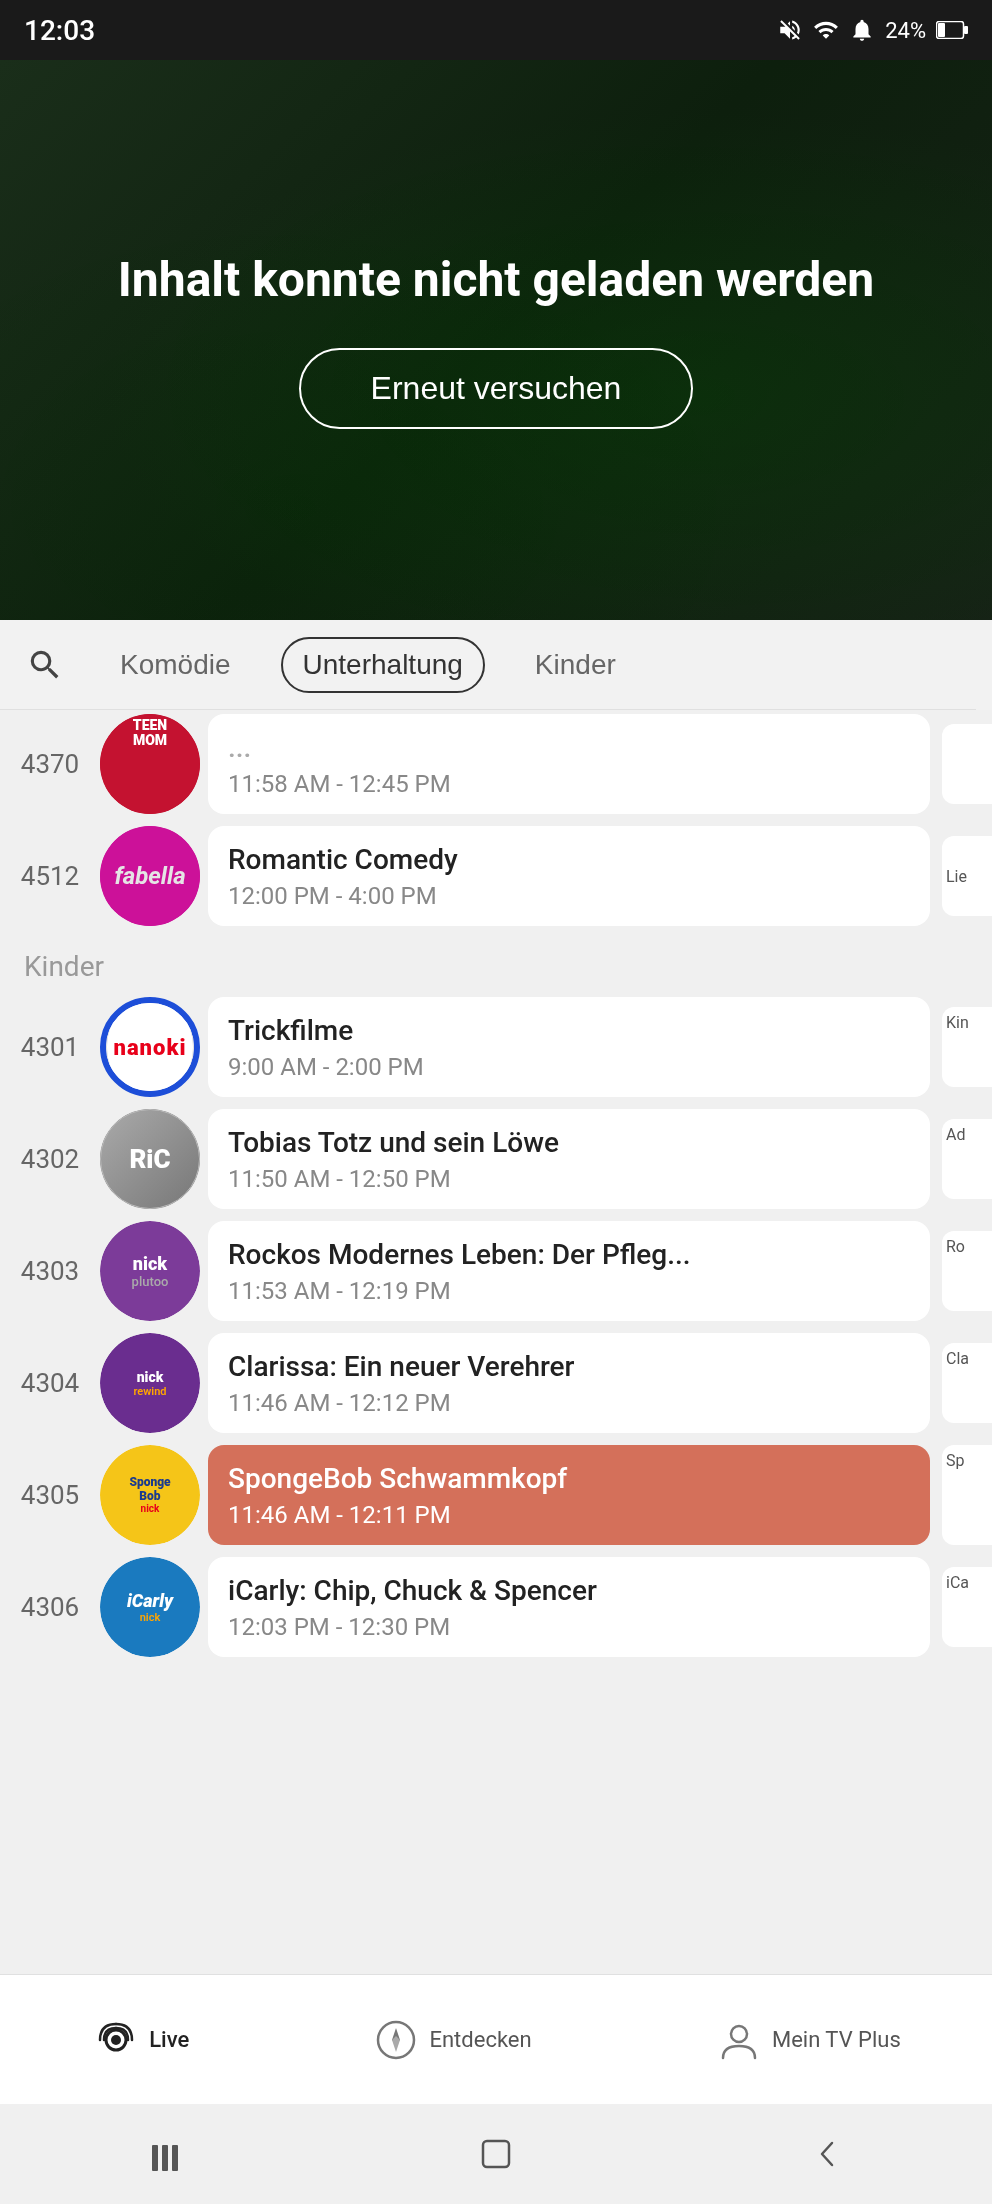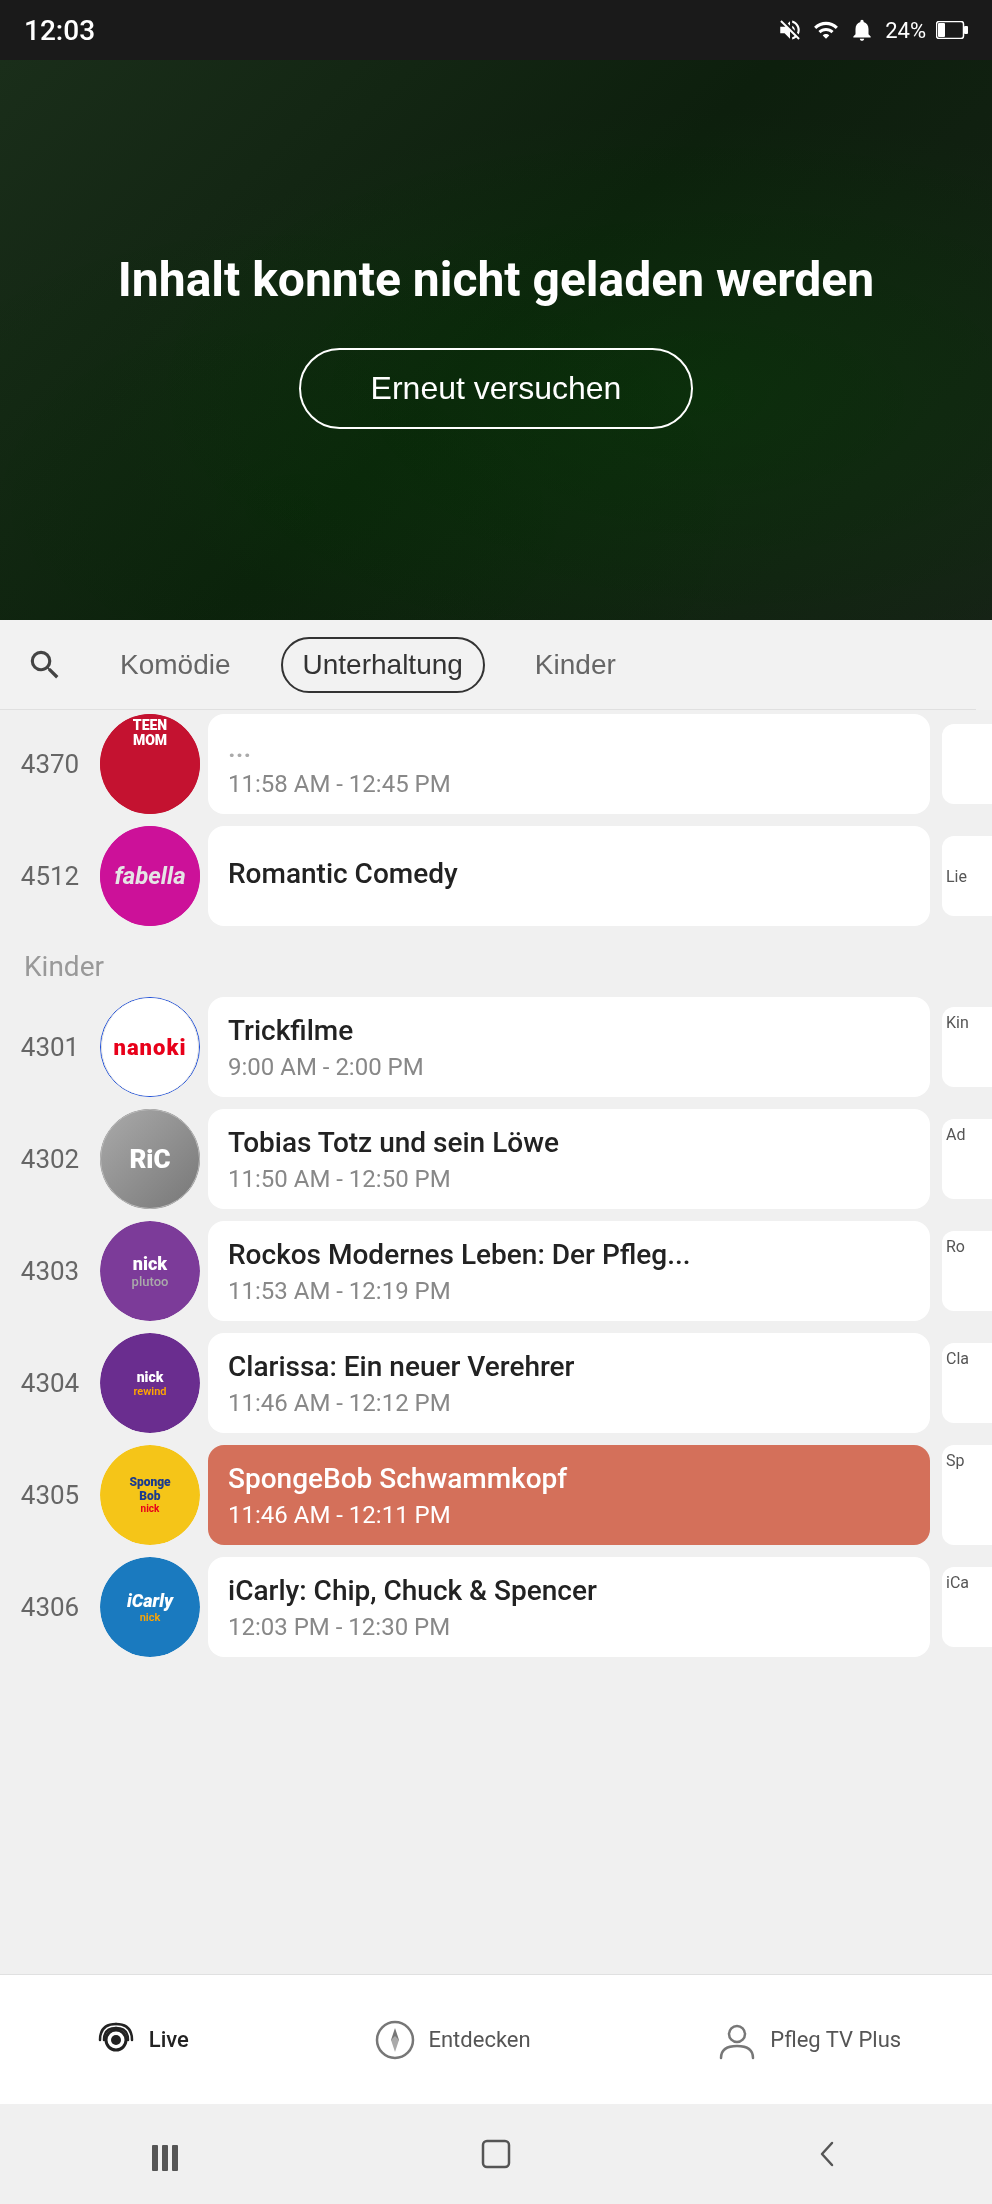--- a/index.html
+++ b/index.html
@@ -217,21 +217,21 @@
 
     
     .logo-teen-mom {
       background: #c41230;
     }
     .logo-fabella {
       background: #cc1199;
     }
     .logo-nanoki {
       background: white;
-      border: 1px solid #1d4ed8;
+      border: 6px solid #1d4ed8;
     }
     .logo-ric {
       background: #888;
     }
 
     
     .bottom-nav {
       position: absolute;
       bottom: 100px;
       left: 0; right: 0;
@@ -355,20 +355,21 @@
 
   <div class="channel-row">
     <div class="channel-number">4512</div>
     <div class="channel-logo logo-fabella">
       <div style="width:100px;height:100px;border-radius:50%;background:#cc1199;display:flex;align-items:center;justify-content:center;">
         <span style="color:#e5e5e5;font-size:24px;font-weight:700;font-style:italic;">fabella</span>
       </div>
     </div>
     <div class="program-block">
       <div class="program-title">Romantic Comedy</div>
+      <div class="program-time">12:00 PM - 4:00 PM</div>
     </div>
     <div style="width:50px;display:flex;align-items:center;">
       <div style="width:50px;height:80px;background:white;border-radius:12px 0 0 12px;display:flex;align-items:center;justify-content:flex-start;padding:6px 4px;overflow:hidden;">
         <span style="font-size:16px;color:#555;writing-mode:horizontal-tb;white-space:nowrap;overflow:hidden;">Lie</span>
       </div>
     </div>
   </div>
 
   <div class="section-label">Kinder</div>
 
@@ -513,21 +514,21 @@
     <span class="nav-label">Entdecken</span>
   </div>
 
   <div class="nav-item">
     <div class="nav-icon">
       <svg width="44" height="44" viewBox="0 0 44 44">
         <circle cx="22" cy="16" r="8" fill="none" stroke="#777" stroke-width="2.5"></circle>
         <path d="M6 40 Q6 28 22 28 Q38 28 38 40" fill="none" stroke="#777" stroke-width="2.5" stroke-linecap="round"></path>
       </svg>
     </div>
-    <span class="nav-label">Pfleg TV Plus</span>
+    <span class="nav-label">Mein TV Plus</span>
   </div>
 </div>
 
 <div class="system-nav">
   <div class="sys-btn">
     <svg width="38" height="38" viewBox="0 0 38 38">
       <rect x="6" y="10" width="6" height="26" rx="1" fill="#555"></rect>
       <rect x="16" y="10" width="6" height="26" rx="1" fill="#555"></rect>
       <rect x="26" y="10" width="6" height="26" rx="1" fill="#555"></rect>
     </svg>

